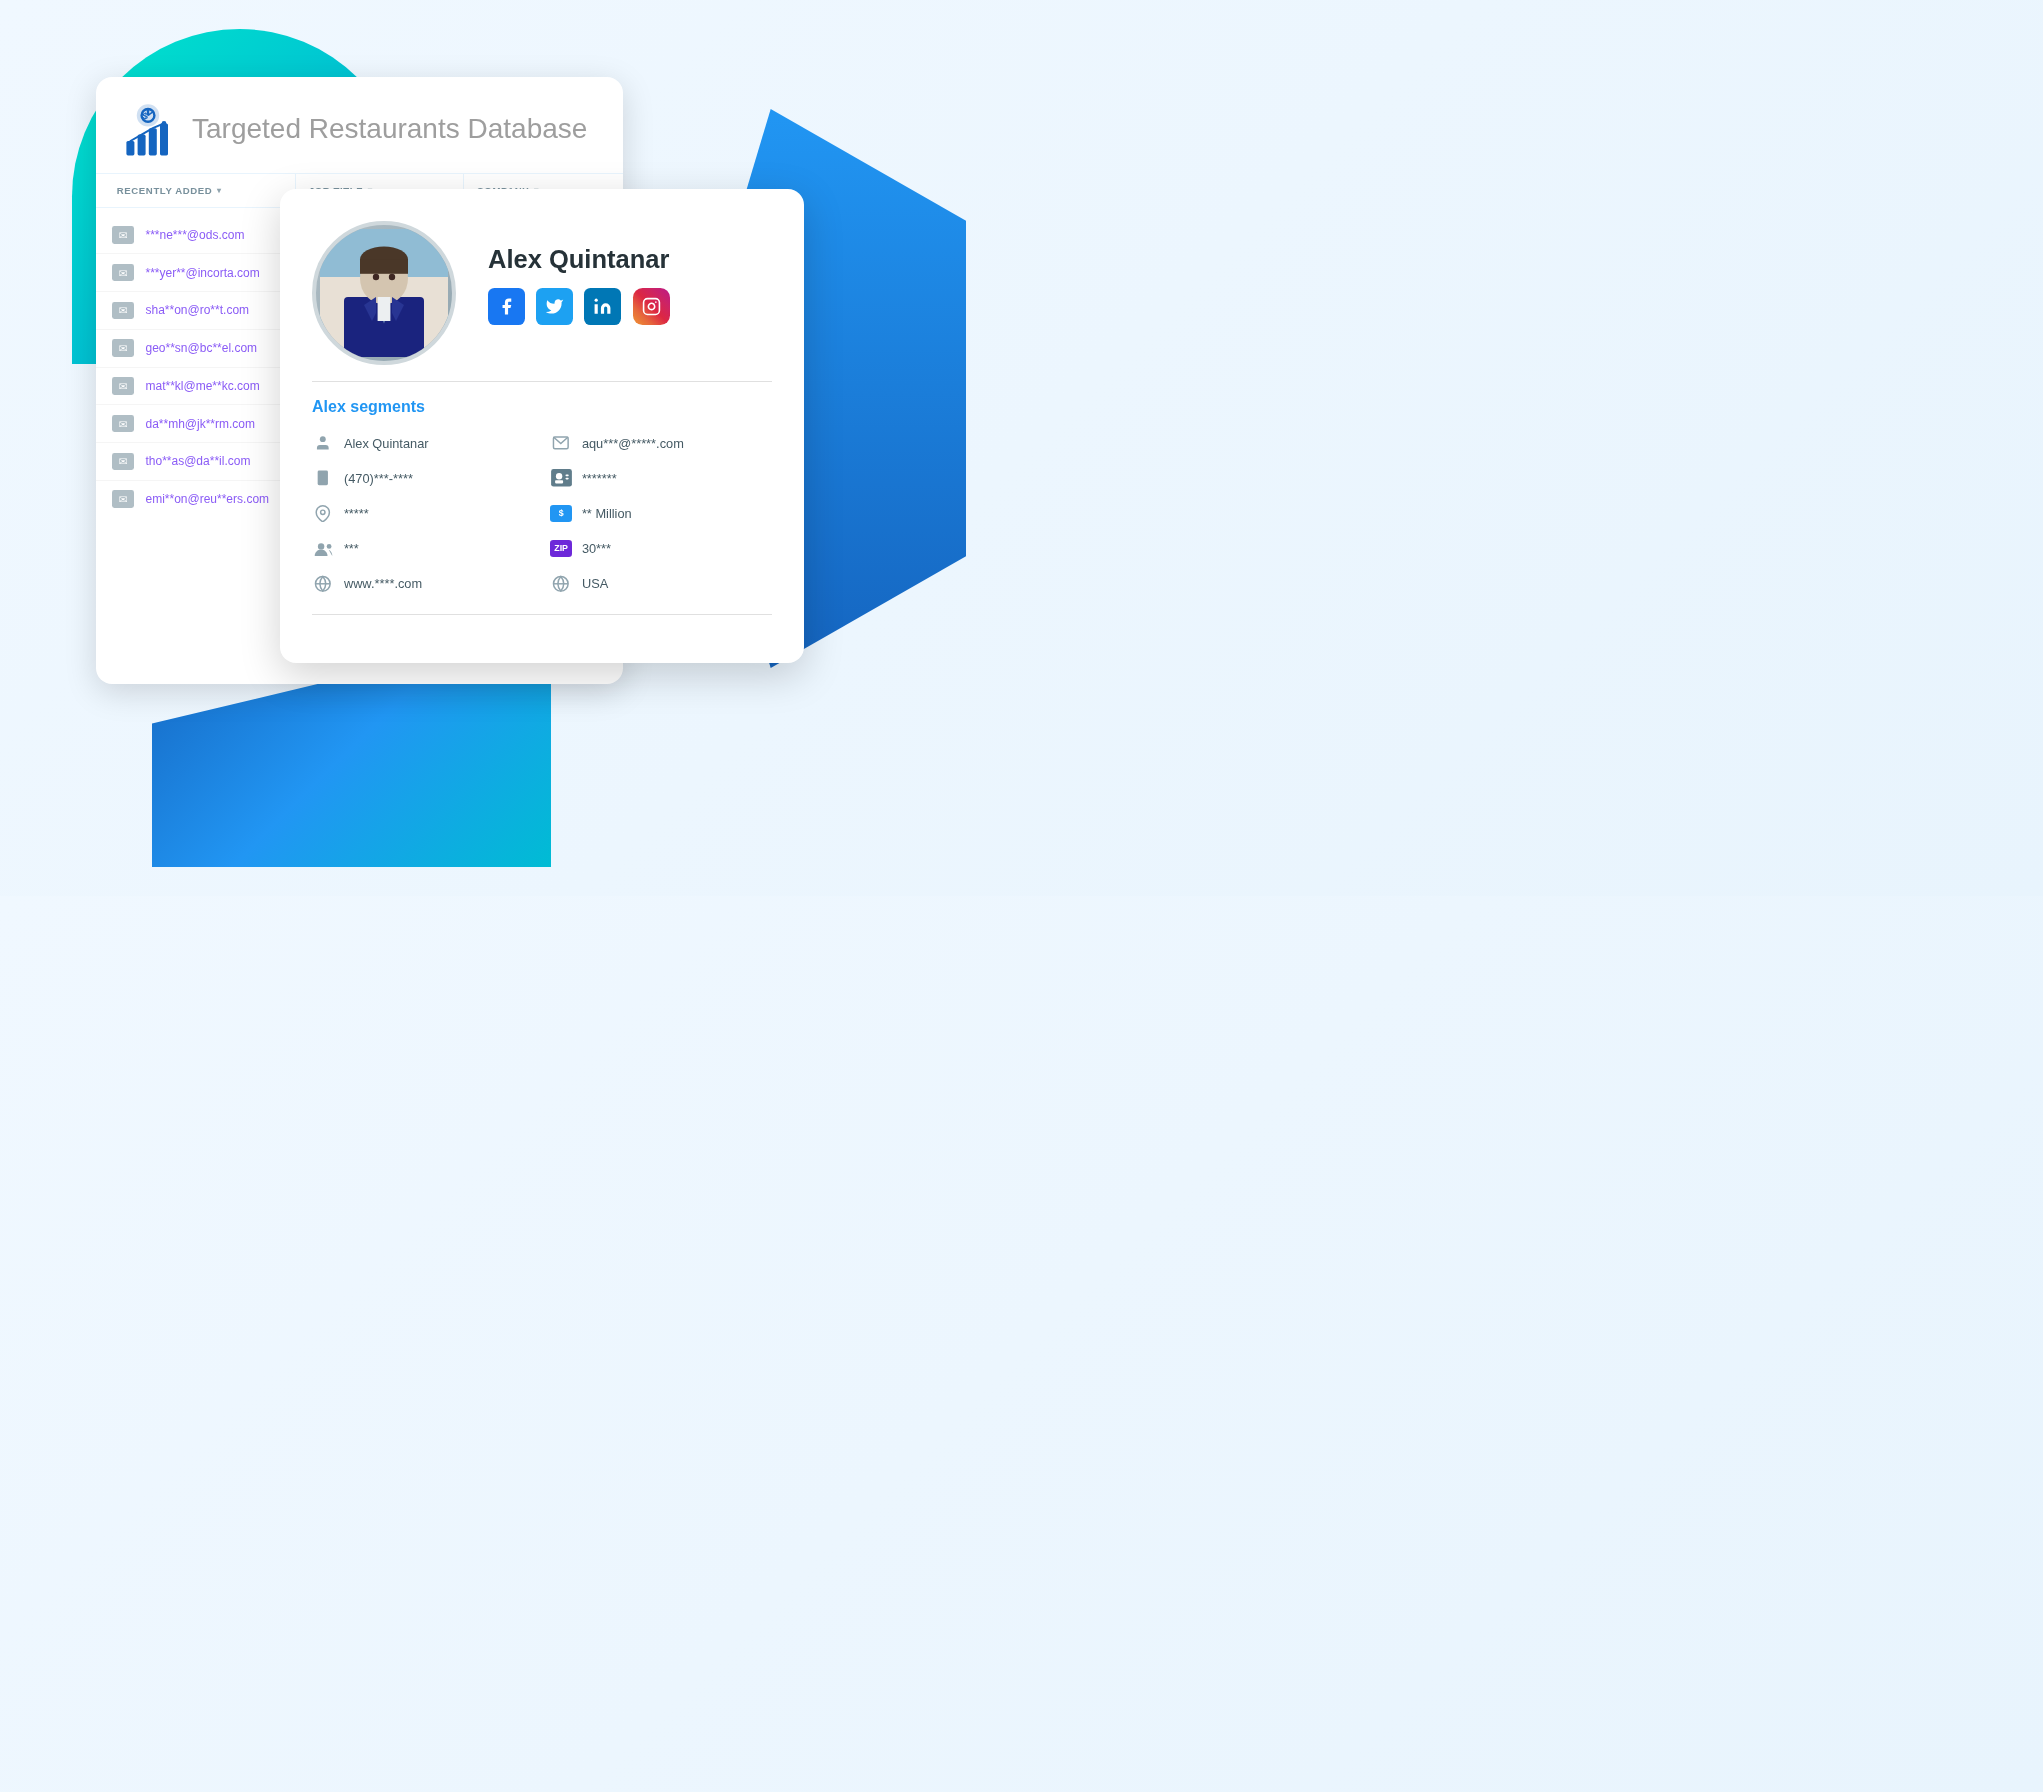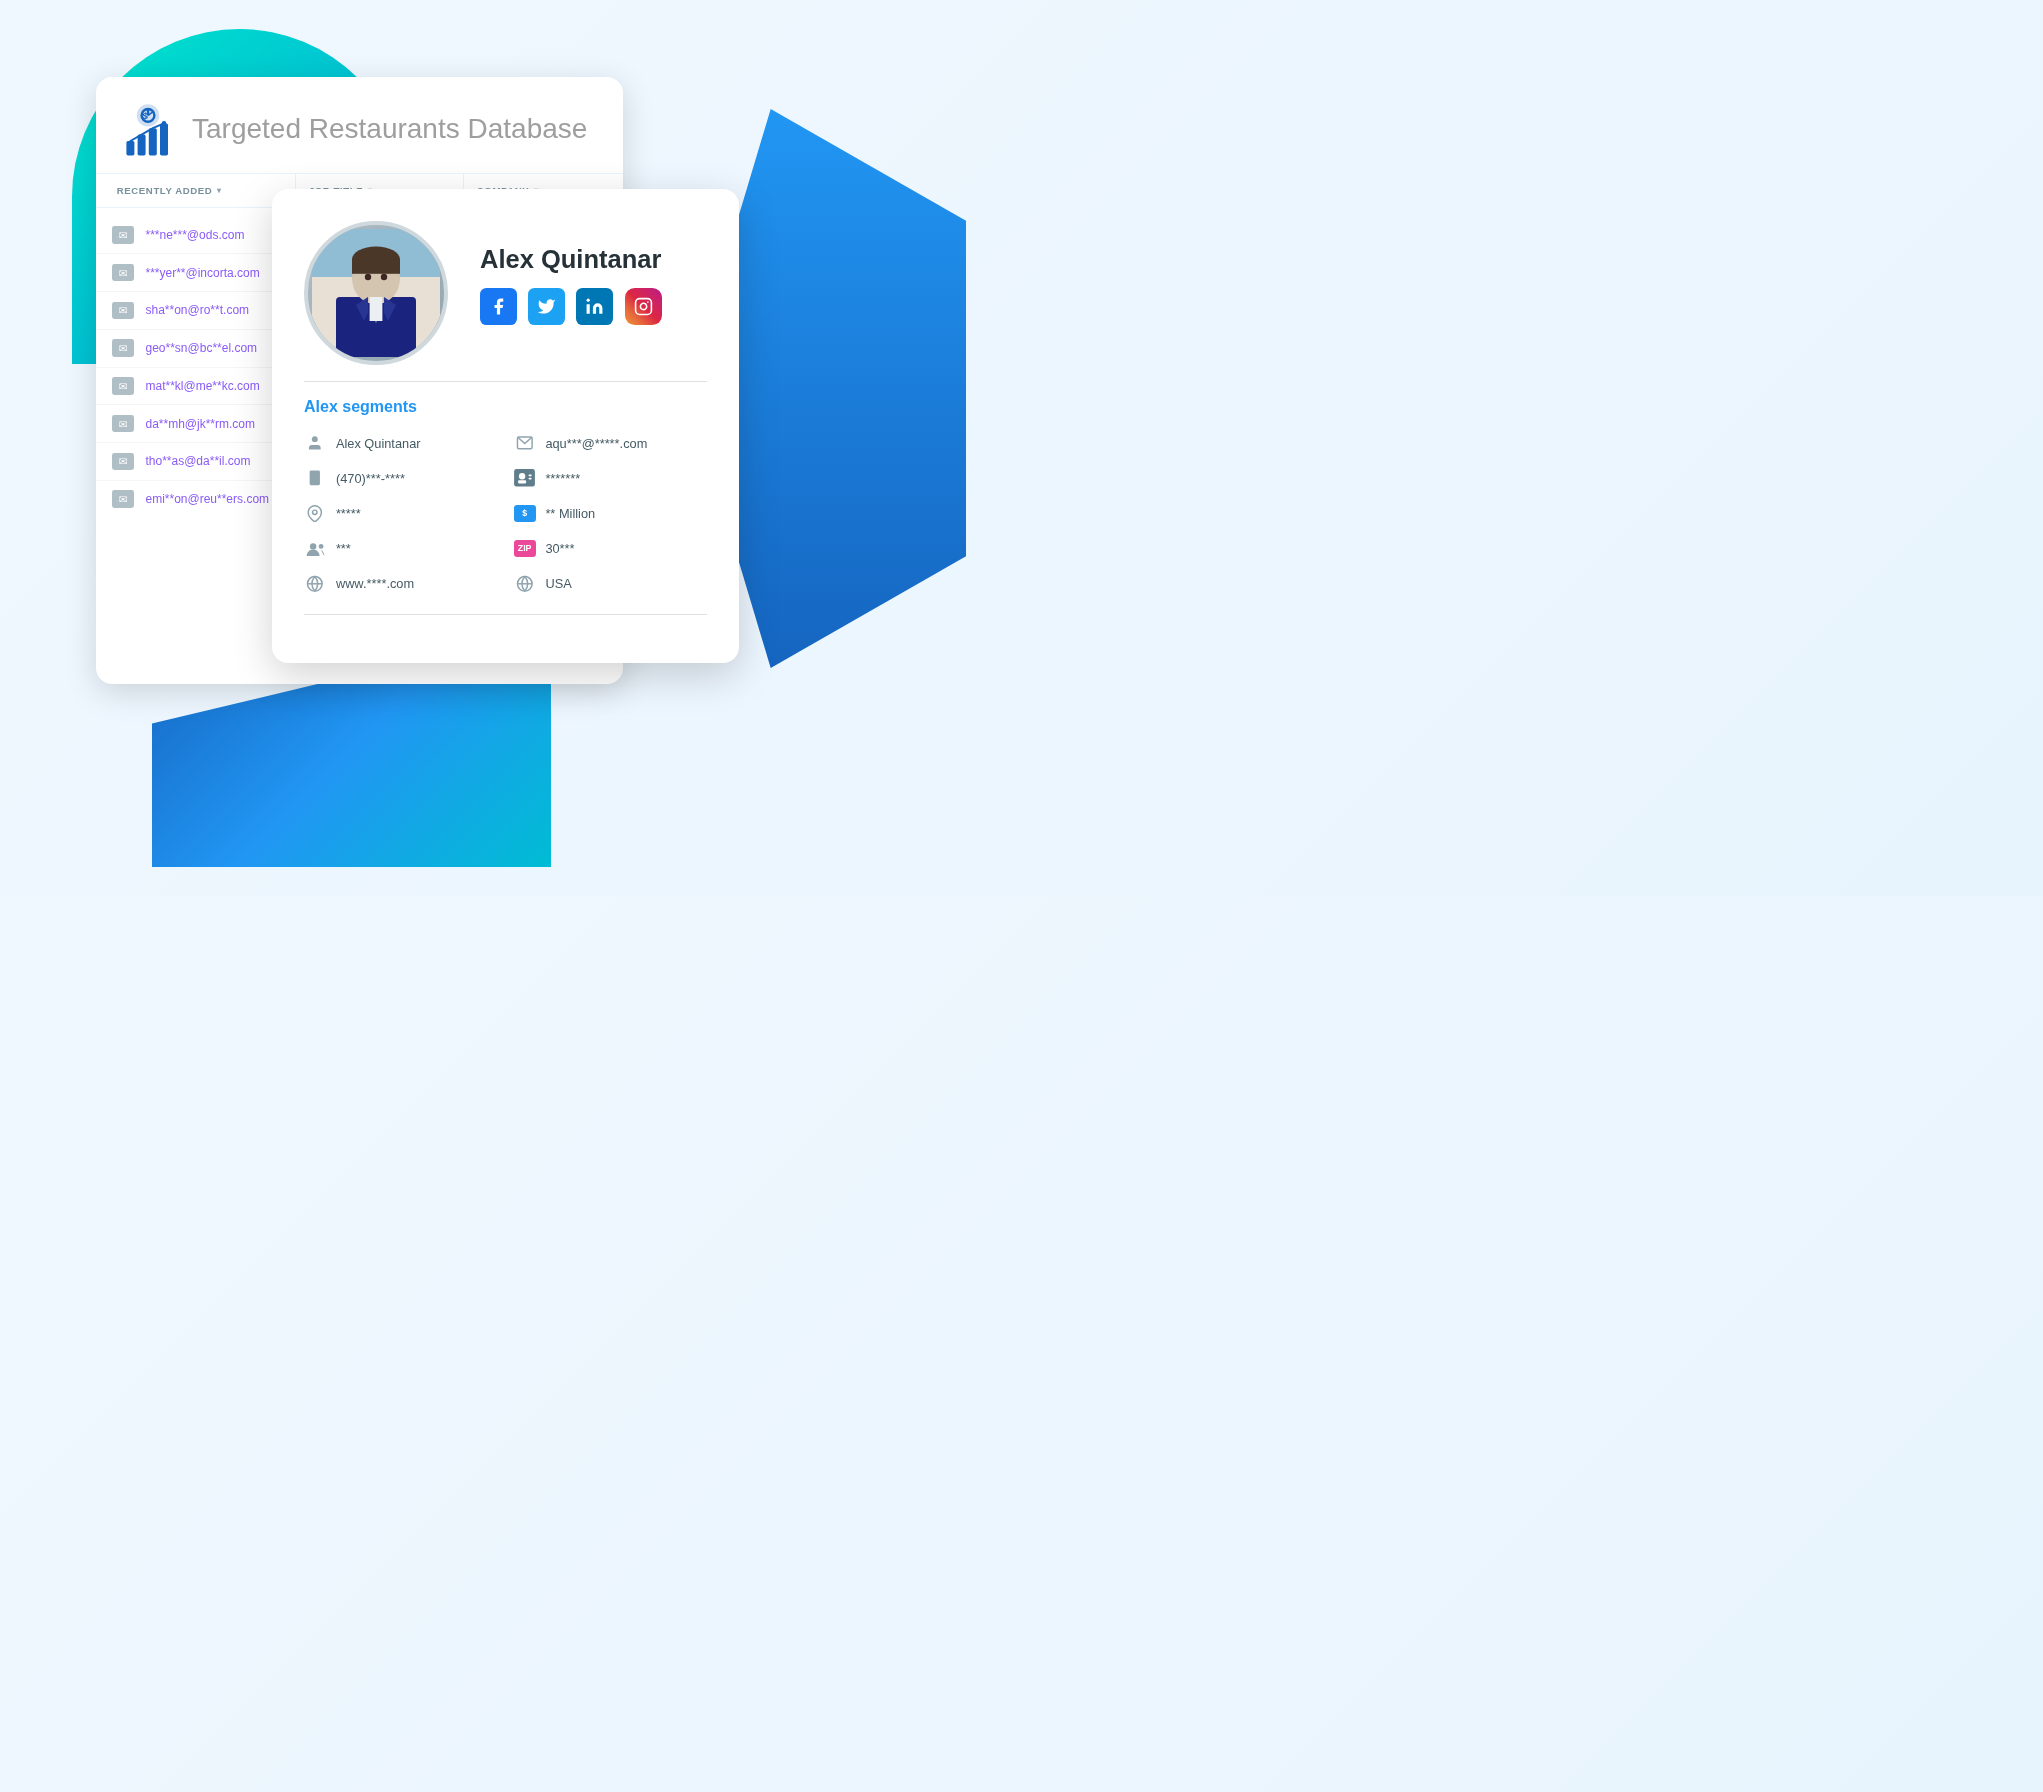--- a/index.html
+++ b/index.html
@@ -146,22 +146,22 @@
 
     .email-text {
       font-size: 12px;
       color: #8b5cf6;
     }
 
     
     .profile-card {
       position: absolute;
       top: 160px;
-      left: 200px;
-      width: 467px;
+      left: 208px;
+      width: 524px;
       background: #fff;
       border-radius: 16px;
       box-shadow: 0 12px 40px rgba(0,0,0,0.18);
       z-index: 3;
       padding: 32px;
     }
 
     .profile-top {
       display: flex;
       align-items: flex-start;
@@ -252,21 +252,21 @@
       align-items: center;
       justify-content: center;
       color: #90a4ae;
       font-size: 14.4px;
       flex-shrink: 0;
     }
 
     .data-icon-box {
       width: 22.3px;
       height: 17.6px;
-      background: #ec4899;
+      background: #6d28d9;
       border-radius: 3.2px;
       display: flex;
       align-items: center;
       justify-content: center;
       color: white;
       font-size: 8.8px;
       font-weight: 700;
       flex-shrink: 0;
     }
     .data-icon-box.blue-s { background: #2196f3; }

